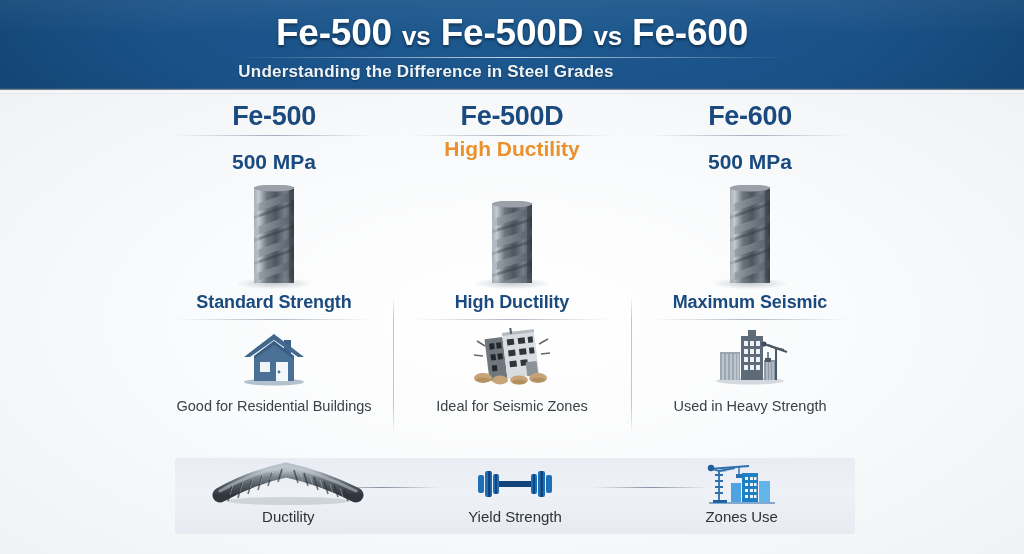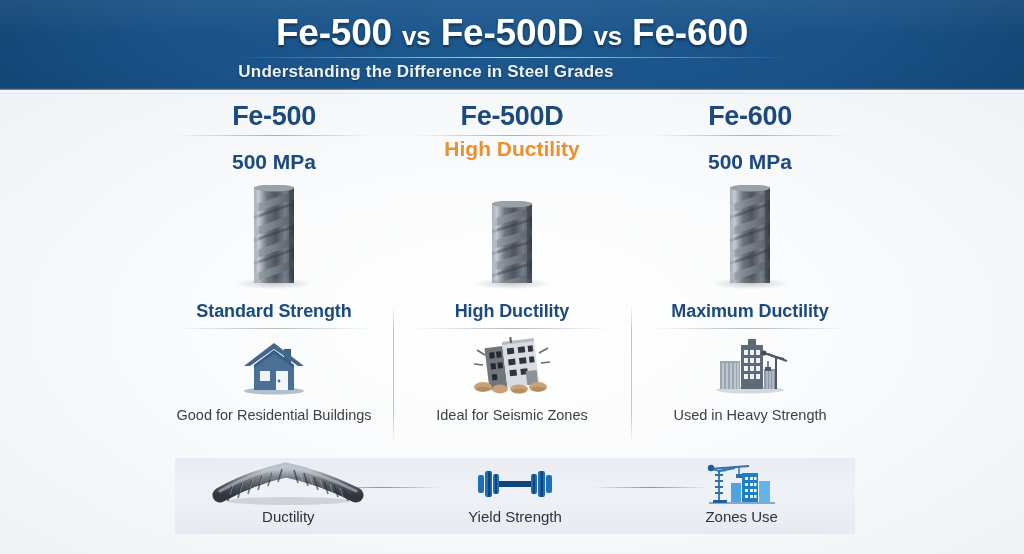--- a/index.html
+++ b/index.html
@@ -134,21 +134,21 @@
     left: 50%;
     bottom: 0px;
     transform: translateX(-50%);
     width: 74px; height: 11px;
     background: radial-gradient(ellipse at 50% 50%, rgba(120,128,140,0.40) 0%, rgba(140,148,160,0.12) 55%, rgba(255,255,255,0) 75%);
   }
 
   
   .features {
     position: absolute;
-    left: 155px; top: 301px;
+    left: 155px; top: 292px;
     width: 714px; height: 148px;
     display: flex;
   }
   .feature-col {
     flex: 1;
     position: relative;
     display: flex;
     flex-direction: column;
     align-items: center;
   }
@@ -431,21 +431,21 @@
             <ellipse cx="14" cy="52" rx="7" ry="2.6"></ellipse>
             <ellipse cx="50" cy="54" rx="7" ry="2.4"></ellipse>
             <ellipse cx="69" cy="52" rx="7" ry="2.6"></ellipse>
           </g>
         </svg>
       </div>
       <div class="feature-caption">Ideal for Seismic Zones</div>
     </div>
 
     <div class="feature-col">
-      <div class="feature-title">Maximum Ductility</div>
+      <div class="feature-title">Maximum Seismic</div>
       <div class="feature-rule"></div>
       <div class="feature-icon">
         <svg width="84" height="58" viewBox="0 0 84 58">
           <ellipse cx="42" cy="53" rx="34" ry="3.4" fill="#8d99a6" opacity="0.35"></ellipse>
           <rect x="12" y="24" width="20" height="28" fill="#9aa6b2"></rect>
           <g stroke="#e8edf2" stroke-width="1" opacity="0.9">
             <path d="M15 26 L15 52 M19 26 L19 52 M23 26 L23 52 M27 26 L27 52 M30 26 L30 52"></path>
           </g>
           <rect x="33" y="8" width="22" height="44" fill="#5d6b78"></rect>
           <rect x="40" y="2" width="8" height="7" fill="#5d6b78"></rect>

